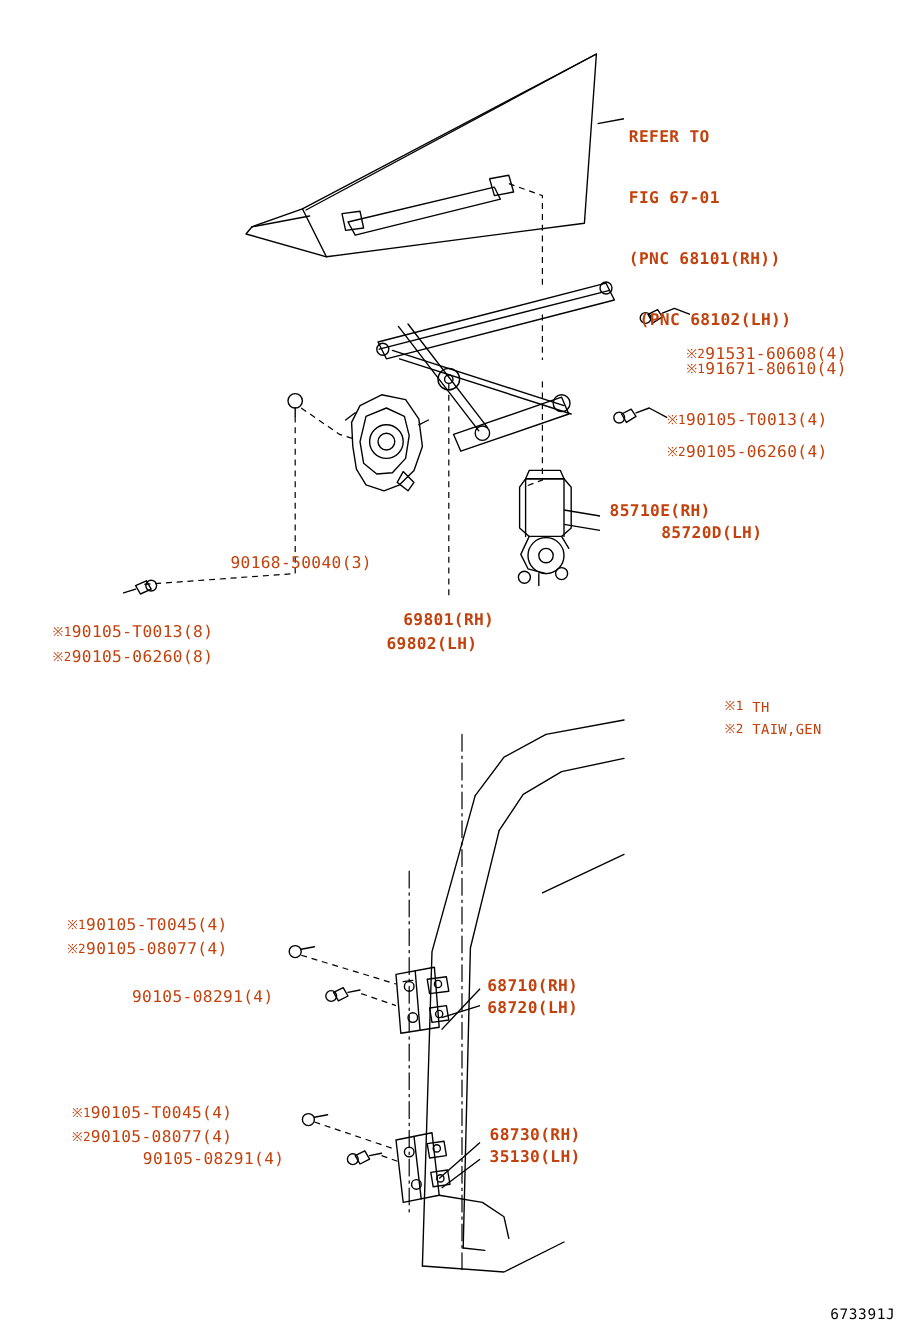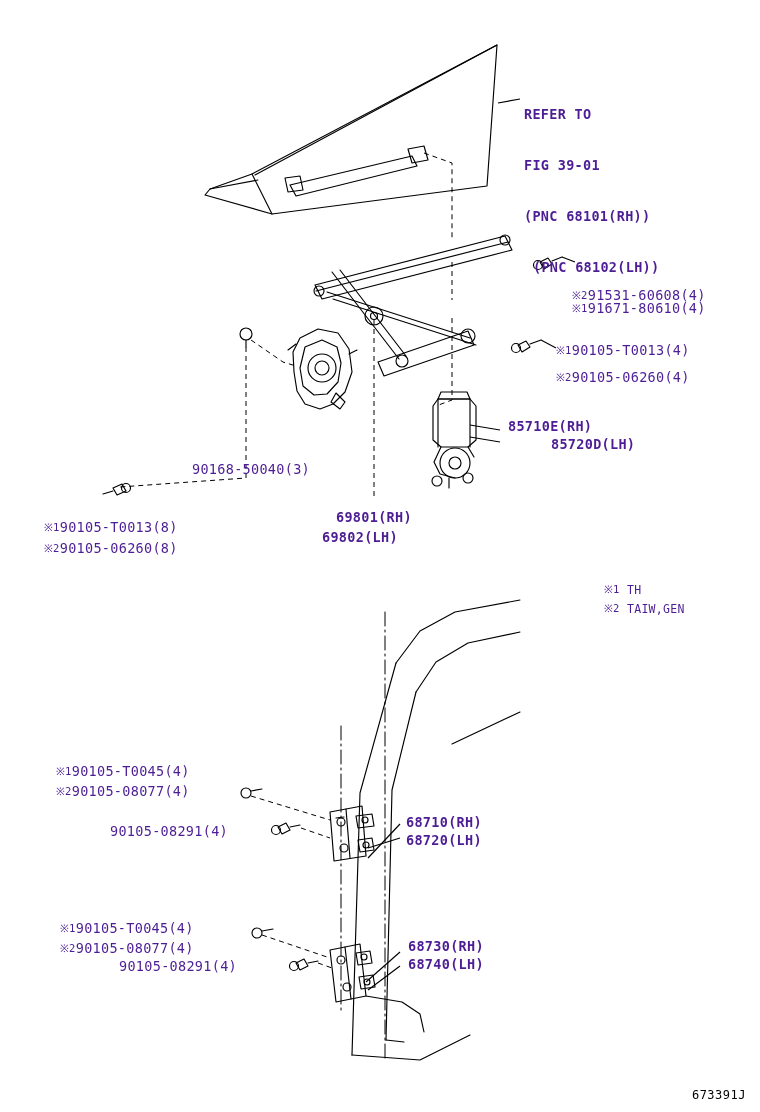--- a/index.html
+++ b/index.html
@@ -25,21 +25,21 @@
     width: 760px;
     height: 1112px;
   }
   .lbl {
     position: absolute;
     font-family: "DejaVu Sans Mono", monospace;
     font-size: 13.5px;
     letter-spacing: 0.3px;
     white-space: pre;
     line-height: 17px;
-    color: #4c1d95;
+    color: #c2410c;
   }
   .lbl.bold {
     font-weight: bold;
   }
   .lbl.tiny {
     font-size: 11.5px;
     line-height: 15px;
     margin-top: 36px;
   }
   .mark {
@@ -221,21 +221,21 @@
       <path d="M470 437 L500 442"></path>
       <path d="M368 858 L400 824"></path>
       <path d="M368 848 L400 838"></path>
       <path d="M366 982 L400 952"></path>
       <path d="M368 990 L400 966"></path>
     </g>
   </svg>
 
   <div class="lbl bold" style="left:524px; top:72px;">
     <div>REFER TO</div>
-    <div>FIG 39-01</div>
+    <div>FIG 67-01</div>
     <div>(PNC 68101(RH))</div>
     <div style="padding-left:9px">(PNC 68102(LH))</div>
   </div>
 
   <div class="lbl" style="left:572px; top:256px;margin-top:44px;"><span class="mark">※1</span><span>91671-80610(4)</span></div>
   <div class="lbl" style="left:572px; top:287px;"><span class="mark">※2</span><span>91531-60608(4)</span></div>
 
   <div class="lbl" style="left:556px; top:342px;"><span class="mark">※1</span><span>90105-T0013(4)</span></div>
   <div class="lbl" style="left:556px; top:369px;text-align:right;"><span class="mark">※2</span><span>90105-06260(4)</span></div>
 
@@ -258,17 +258,17 @@
   <div class="lbl" style="left:110px; top:823px;">90105-08291(4)</div>
 
   <div class="lbl bold" style="left:406px; top:814px;">68710(RH)</div>
   <div class="lbl bold" style="left:406px; top:832px;">68720(LH)</div>
 
   <div class="lbl" style="left:60px; top:920px;"><span class="mark">※1</span><span>90105-T0045(4)</span></div>
   <div class="lbl" style="left:60px; top:940px;"><span class="mark">※2</span><span>90105-08077(4)</span></div>
   <div class="lbl" style="left:119px; top:958px;">90105-08291(4)</div>
 
   <div class="lbl bold" style="left:408px; top:938px;">68730(RH)</div>
-  <div class="lbl bold" style="left:408px; top:956px;">68740(LH)</div>
+  <div class="lbl bold" style="left:408px; top:956px;">35130(LH)</div>
 
   <div class="idtag">673391J</div>
 
 </div>
 
 </body></html>

